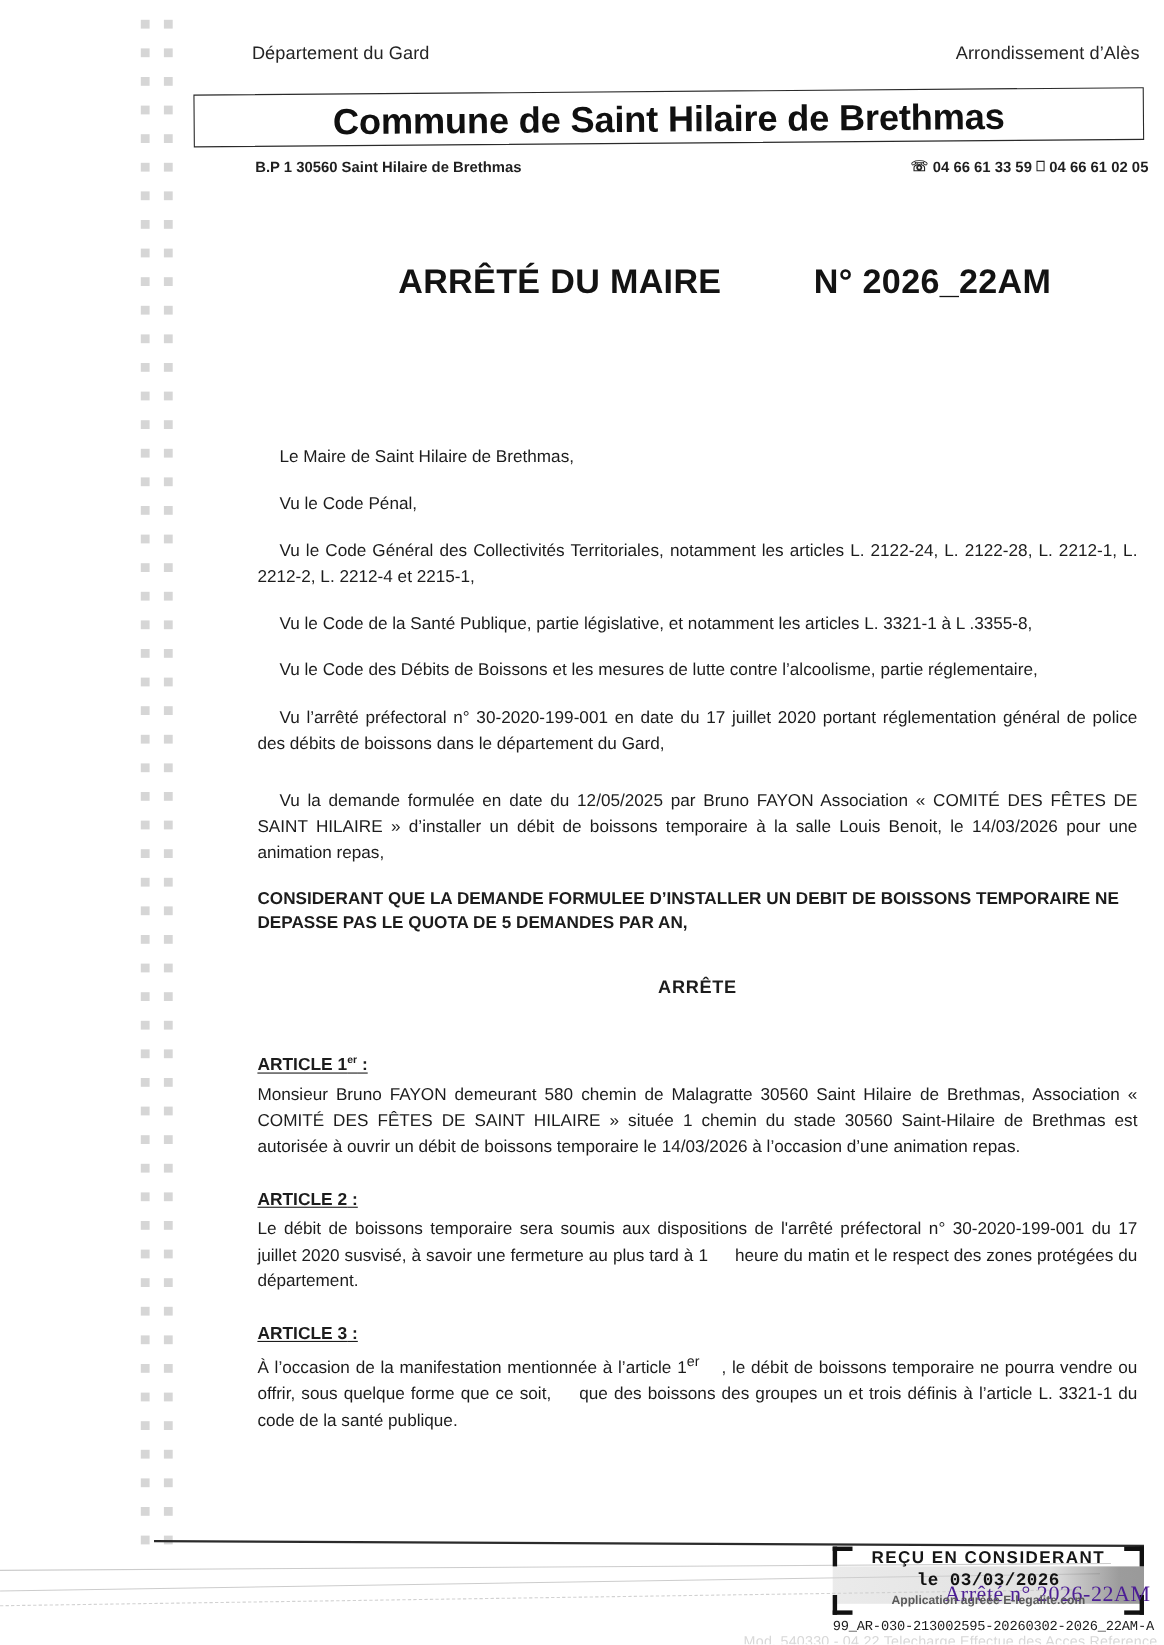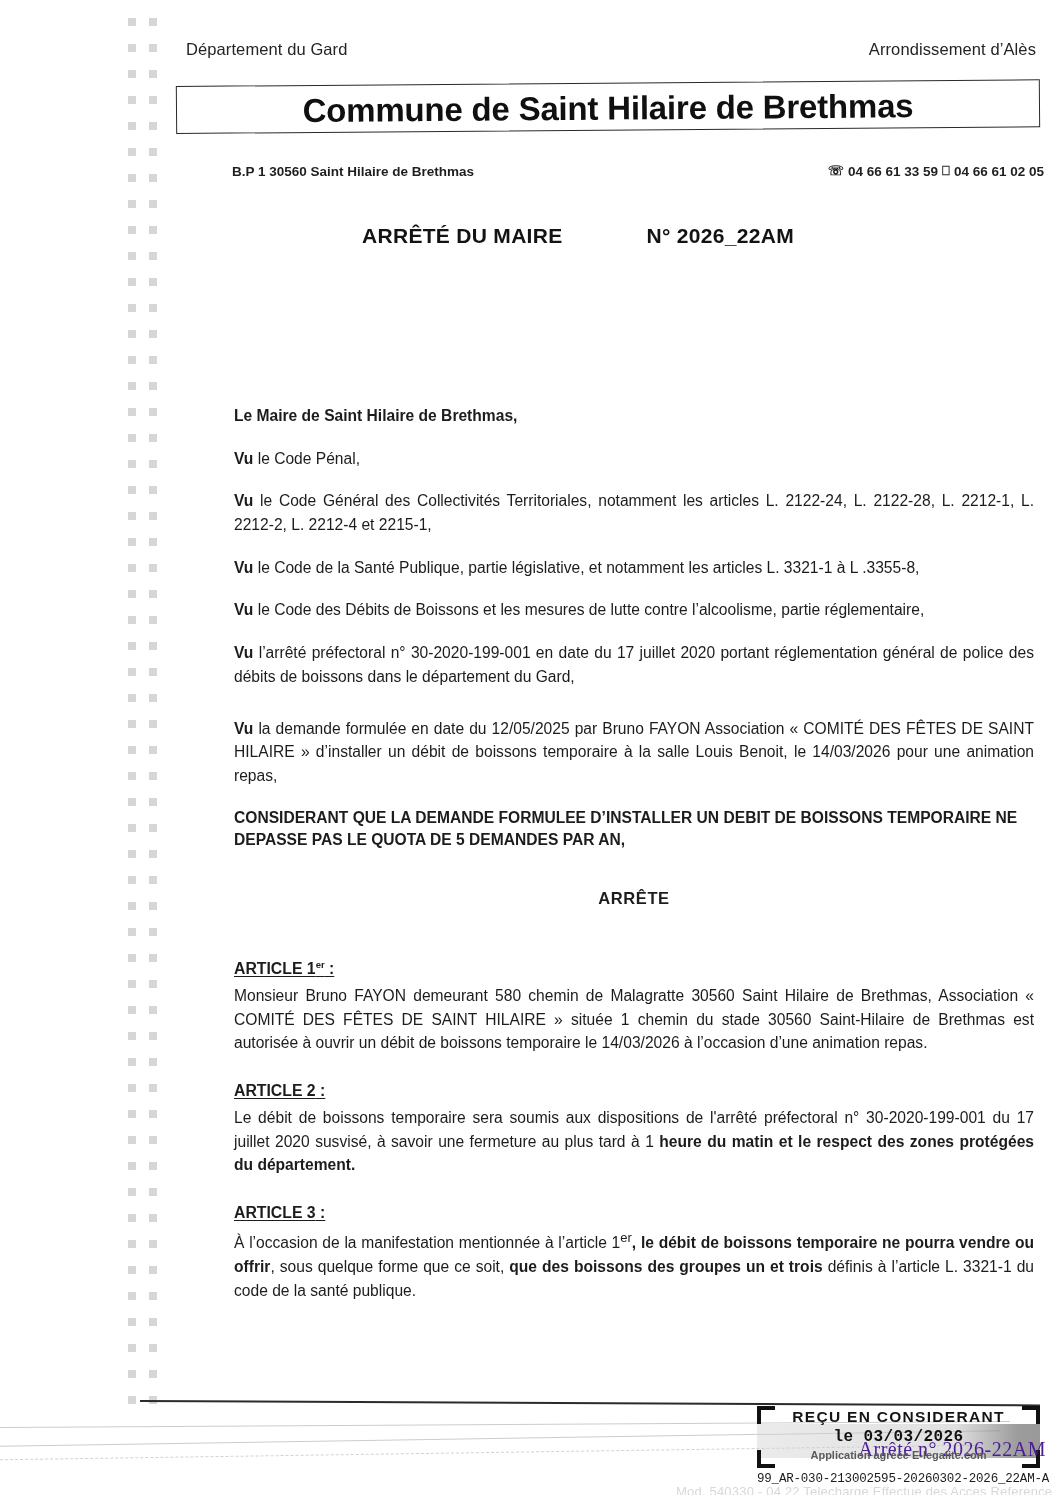--- a/index.html
+++ b/index.html
@@ -40,21 +40,21 @@
     left: 186px;
     right: 14px;
     top: 40px;
     display: flex;
     justify-content: space-between;
     align-items: baseline;
     font-size: 16.5px;
     letter-spacing: .1px;
     color: #242424;
   }
-  .hdr-dept { white-space: nowrap; }
+  .hdr-dept { white-space: nowrap; margin-left: 43px; }
   .hdr-arr  { white-space: nowrap; padding-right: 8px; }
 
   .commune-box {
     position: absolute;
     left: 176px;
     top: 86px;
     width: 864px;
     height: 48px;
     border: 1.6px solid #2a2a2a;
     transform: rotate(-0.45deg);
@@ -75,38 +75,38 @@
     letter-spacing: -0.2px;
     color: #101010;
     transform: rotate(-0.45deg);
     transform-origin: left center;
   }
 
   .contact-row {
     position: absolute;
     left: 232px;
     right: 14px;
-    top: 164px;
+    top: 144px;
     display: flex;
     justify-content: space-between;
     align-items: flex-end;
     font-size: 13.5px;
     font-weight: 600;
     color: #1f1f1f;
   }
   .contact-right { display: flex; align-items: baseline; gap: 4px; white-space: nowrap; }
   .glyph-ico { font-size: 13px; line-height: 1; position: relative; top: -1px; }
 
   
   .arrete-title {
     position: absolute;
     left: 236px;
-    top: 224px;
+    top: 238px;
     width: 800px;
-    font-size: 21px;
+    font-size: 31px;
     font-weight: 700;
     letter-spacing: .3px;
     color: #131313;
     display: flex;
     gap: 84px;
     text-align: right;
   }
   .arrete-title .t-left  { margin-left: 126px; }
   .arrete-title .t-right { }
 
@@ -131,21 +131,21 @@
     width: 800px;
     font-size: 15.6px;
     line-height: 1.52;
     color: #1c1c1c;
   }
   .p {
     margin: 0 0 19px 0;
     text-align: justify;
   }
   .p.nojust { text-align: left; }
-  .p b, .b { font-weight: 700; }
+  .p b, .b { font-weight: 400; margin-left: 20px; }
 
   .considerant {
     font-weight: 700;
     font-size: 15.6px;
     line-height: 1.45;
     margin: 0 0 18px 0;
     text-align: left;
   }
 
   .arrete-word {

